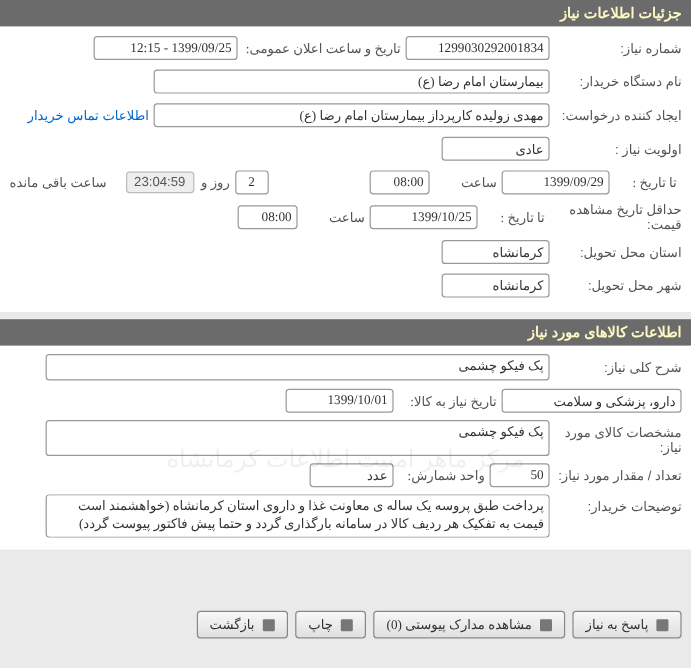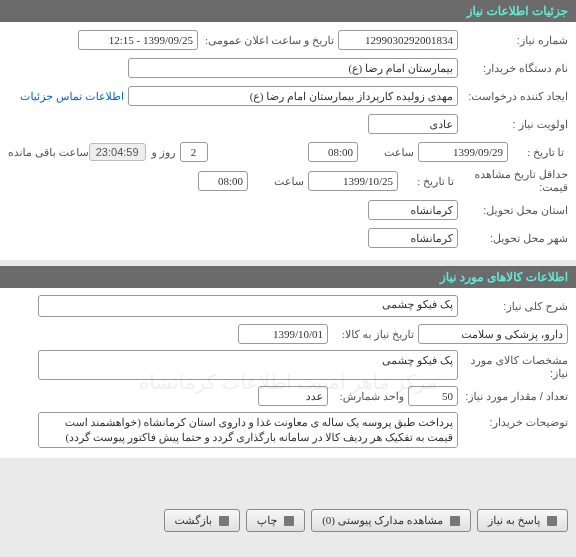--- a/index.html
+++ b/index.html
@@ -1,34 +1,34 @@
 <!DOCTYPE html>
 <html dir="rtl" lang="fa"><head>
 <meta charset="utf-8">
 <style>
 * { margin: 0; padding: 0; box-sizing: border-box; }
 body { font-family: Tahoma, Arial, sans-serif; font-size: 11px; background: #eaeaea; width: 576px; color: #333; }
 .panel { background: #fff; margin-bottom: 6px; }
-.panel-header { background: #6b6b6b; color: #5eead4; padding: 4px 8px; font-weight: bold; font-size: 12px; }
+.panel-header { background: #6b6b6b; color: #fef9c3; padding: 4px 8px; font-weight: bold; font-size: 12px; }
 .panel-body { padding: 6px 8px; }
 .row { display: flex; align-items: center; margin-bottom: 4px; min-height: 24px; }
 .lbl { width: 110px; text-align: right; padding-left: 6px; font-size: 11px; color: #555; flex-shrink: 0; }
 .lbl-sm { width: 60px; text-align: right; padding: 0 4px; font-size: 11px; color: #555; flex-shrink: 0; font-family: Liberation Serif, serif; }
 .inp { border: 1px solid #999; border-radius: 3px; padding: 2px 4px; font-size: 11px; font-family: Tahoma; background: #fff; height: 20px; color: #333; text-align: right; }
 .inp.w1 { width: 120px; }
 .inp.w2 { width: 150px; }
 .inp.w3 { width: 330px; }
 .inp.w4 { width: 50px; }
 .inp.w5 { width: 70px; }
 .inp.w6 { width: 90px; }
 .inp.ta { height: 36px; resize: none; width: 420px; padding: 2px 4px; line-height: 1.4; }
 .inp.ta2 { height: 22px; resize: none; width: 420px; padding: 2px 4px; }
 .link { color: #0066cc; text-decoration: none; white-space: nowrap; padding-right: 4px; font-size: 11px; }
 .chip { display: inline-flex; align-items: center; background: #eee; border: 1px solid #bbb; border-radius: 3px; padding: 2px 6px; font-size: 11px; color: #555; }
-.remain { color: #555; padding-right: 0; }
+.remain { color: #555; padding-right: 16px; }
 .actions { display: flex; gap: 6px; padding: 8px; }
 .btn { padding: 4px 10px; border: 1px solid #888; border-radius: 3px; background: linear-gradient(#f7f7f7,#e0e0e0); font-family: Tahoma; font-size: 11px; cursor: pointer; color: #333; margin-top: 37px; }
 .icon-sq { display:inline-block; width:10px; height:10px; background:#777; margin-left:4px; border-radius:1px; vertical-align:middle; }
 .watermark { position: absolute; opacity: 0.06; font-size: 20px; pointer-events: none; left: 50%; top: 370px; transform: translateX(-50%); white-space: nowrap; color: #000; }
 .container { position: relative; }
 </style>
 </head>
 <body>
 
 <div class="container">
@@ -43,21 +43,21 @@
       <span class="lbl-sm" style="width:140px">تاریخ و ساعت اعلان عمومی:</span>
       <input class="inp w1" readonly="" value="1399/09/25 - 12:15" style="">
     </div>
     <div class="row">
       <span class="lbl">نام دستگاه خریدار:</span>
       <input class="inp w3" readonly="" value="بیمارستان امام رضا (ع)" style="">
     </div>
     <div class="row">
       <span class="lbl">ایجاد کننده درخواست:</span>
       <input class="inp w3" readonly="" value="مهدی زولیده کارپرداز بیمارستان امام رضا (ع)" style="">
-      <a href="#" class="link">اطلاعات تماس جزئیات</a>
+      <a href="#" class="link">اطلاعات تماس خریدار</a>
     </div>
     <div class="row">
       <span class="lbl">اولویت نیاز :</span>
       <input class="inp w6" readonly="" value="عادی" style="">
     </div>
     <div class="row">
       <span class="lbl-sm">تا تاریخ :</span>
       <input class="inp w6" readonly="" value="1399/09/29" style="">
       <span class="lbl-sm">ساعت</span>
       <input class="inp w4" readonly="" value="08:00" style="">

